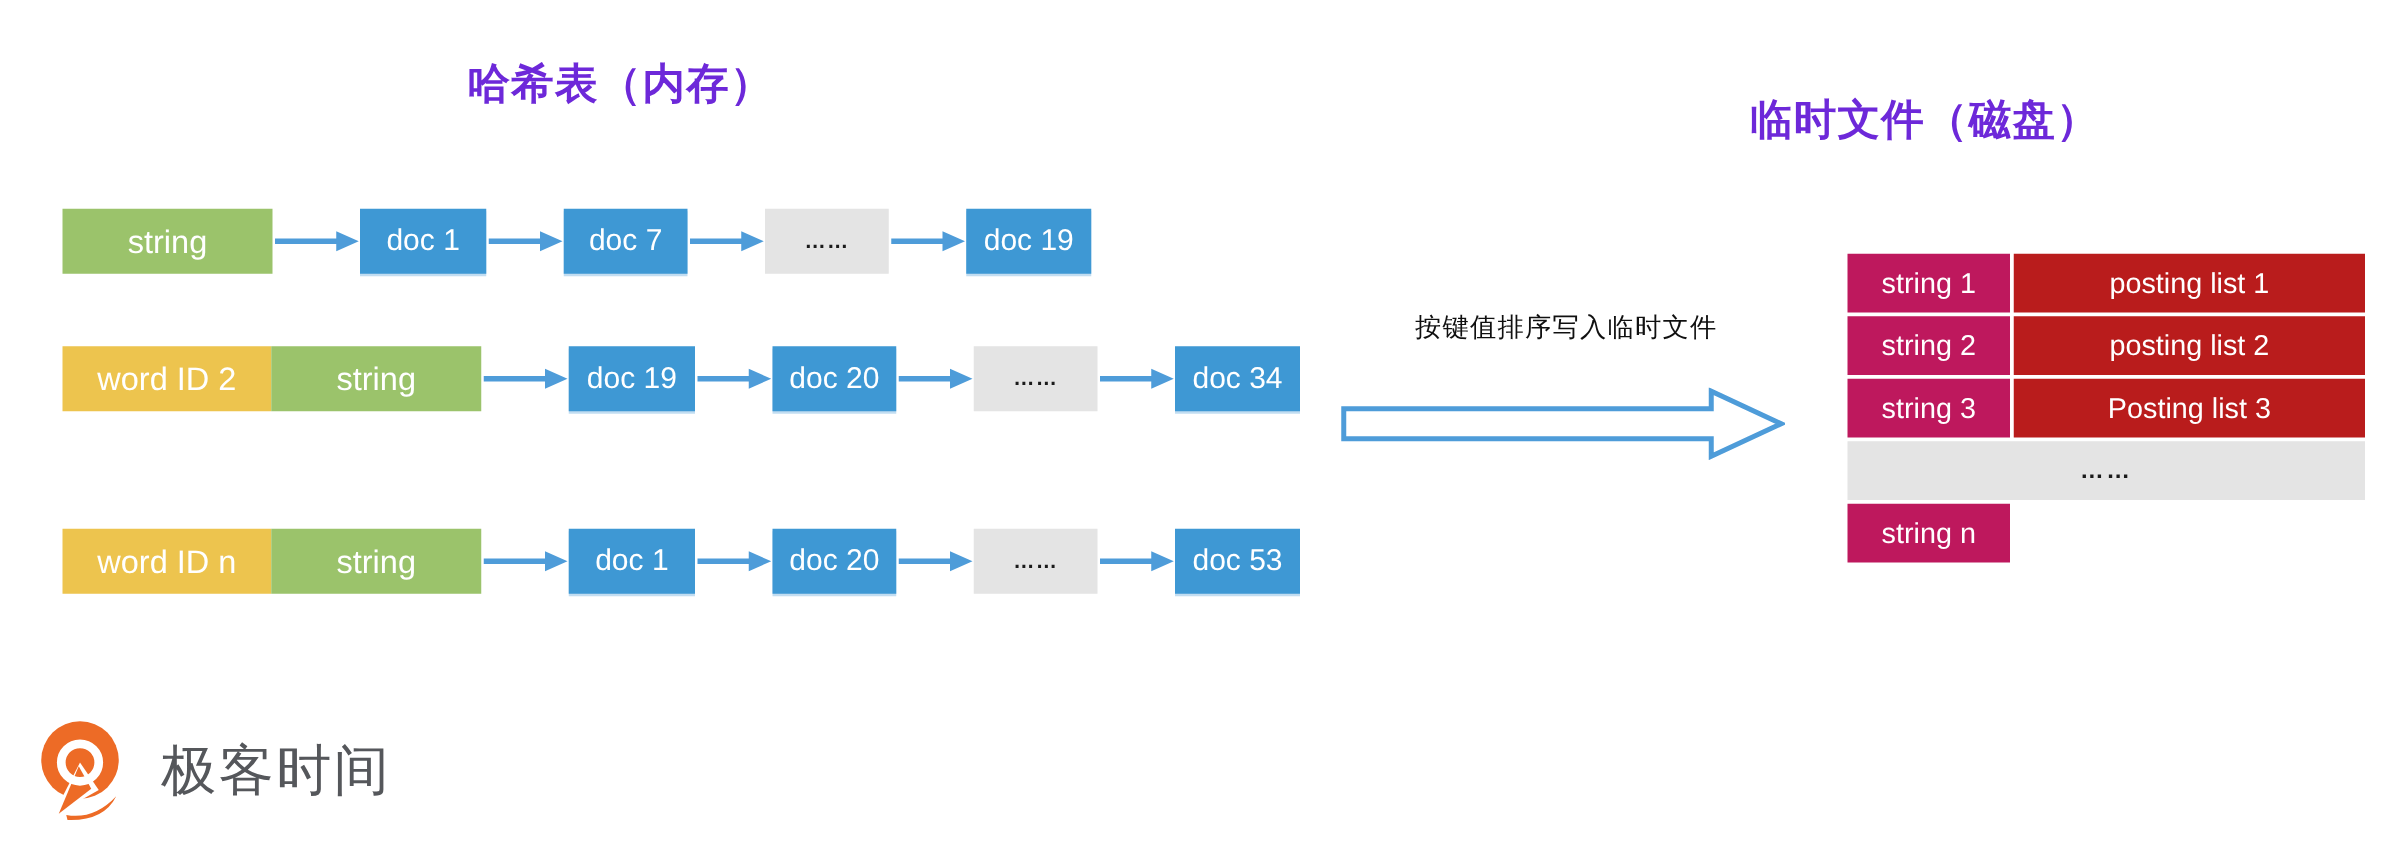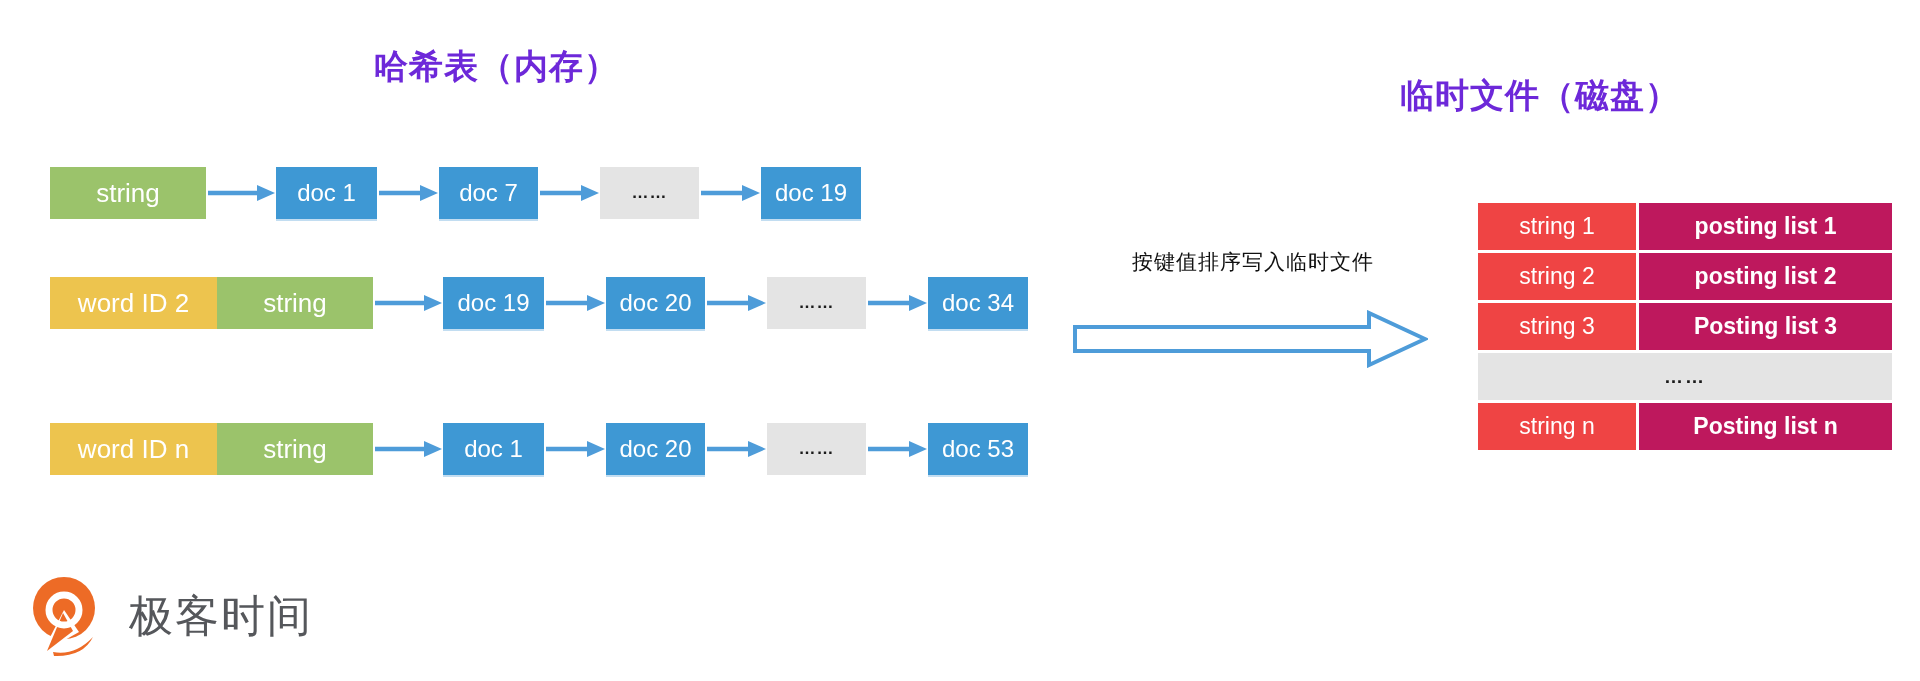--- a/index.html
+++ b/index.html
@@ -22,21 +22,21 @@
   
   .hash-row {
     position:absolute; left:50px; height:52px;
     display:flex; align-items:center;
   }
   .cell {
     height:52px; display:flex; align-items:center; justify-content:center;
     color:#ffffff; font-size:26px; white-space:nowrap;
   }
   .cell.yellow { width:167px; background:#EDC44E; }
-  .cell.green  { width:156px; background:#9BC36B; }
+  .cell.green  { width:168px; background:#9BC36B; }
   .cell.blue   { width:101px; background:#3E98D4; font-size:24px;
                  box-shadow:0 2px 0 rgba(120,180,225,.45); }
   .cell.blue.b2   { width:99px; }
   .cell.blue.last { width:100px; }
   .cell.gray {
     width:99px; background:#E4E4E4; color:#1a1a1a;
     font-size:17px; font-weight:700; letter-spacing:1px;
   }
   .conn { flex:0 0 auto; display:block; }
 
@@ -51,22 +51,22 @@
   
   .disk-table {
     position:absolute; left:1478px; top:203px; width:414px;
     display:flex; flex-direction:column; gap:3px;
   }
   .disk-row { display:flex; gap:3px; height:47px; }
   .disk-cell {
     display:flex; align-items:center; justify-content:center;
     color:#ffffff; font-size:23px; white-space:nowrap;
   }
-  .disk-cell.key   { width:158px; background:#ef4444; }
-  .disk-cell.value { flex:1;      background:#be185d;font-weight:bold; }
+  .disk-cell.key   { width:130px; background:#be185d; }
+  .disk-cell.value { flex:1;      background:#b91c1c; }
   .disk-row.dots-row {
     background:#E4E4E4; align-items:center; justify-content:center;
     color:#1a1a1a; font-size:19px; font-weight:700; letter-spacing:2px;
   }
 
   
   .logo {
     position:absolute; left:27px; top:575px;
     display:flex; align-items:center; gap:30px;
   }
@@ -170,21 +170,20 @@
       <div class="disk-cell key">string 2</div>
       <div class="disk-cell value">posting list 2</div>
     </div>
     <div class="disk-row">
       <div class="disk-cell key">string 3</div>
       <div class="disk-cell value">Posting list 3</div>
     </div>
     <div class="disk-row dots-row">……</div>
     <div class="disk-row">
       <div class="disk-cell key">string n</div>
-      <div class="disk-cell value">Posting list n</div>
     </div>
   </div>
 
   <div class="logo">
     <svg width="72" height="82" viewBox="0 0 72 82">
       <circle cx="37" cy="33" r="31" fill="#ED6B26"></circle>
       <polygon points="37,35 15,78 52,57" fill="#ffffff"></polygon>
       <polygon points="36,38 20,76 46,56" fill="#ED6B26"></polygon>
       <circle cx="37" cy="35" r="15" fill="none" stroke="#ffffff" stroke-width="7"></circle>
       <path d="M26 77 Q48 81 66 62 Q56 82 27 81 Z" fill="#ED6B26"></path>

